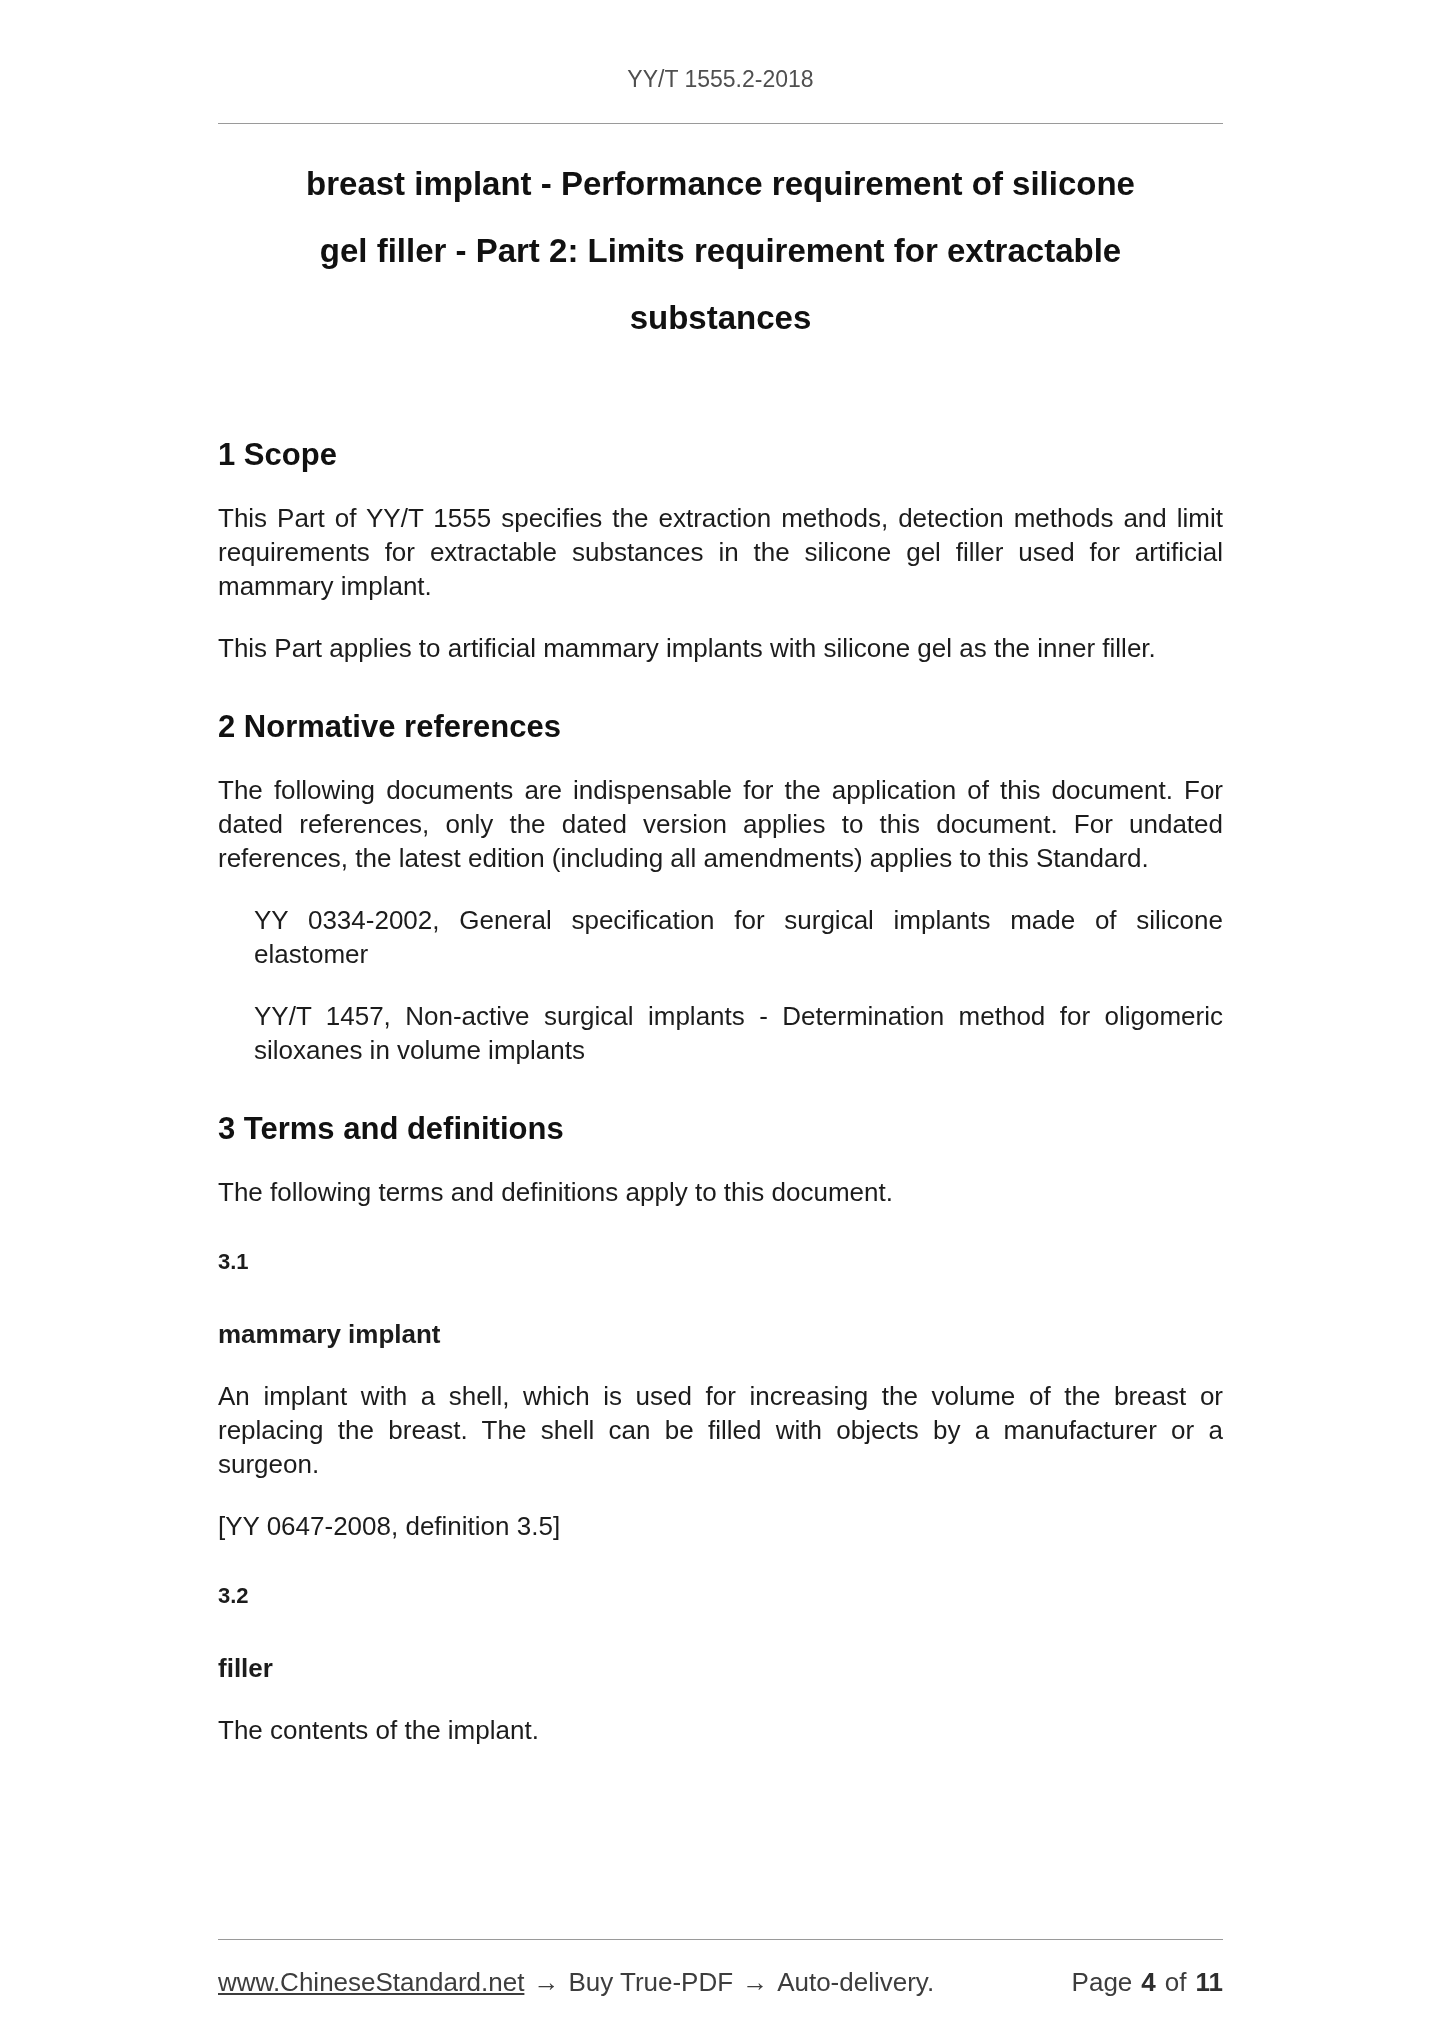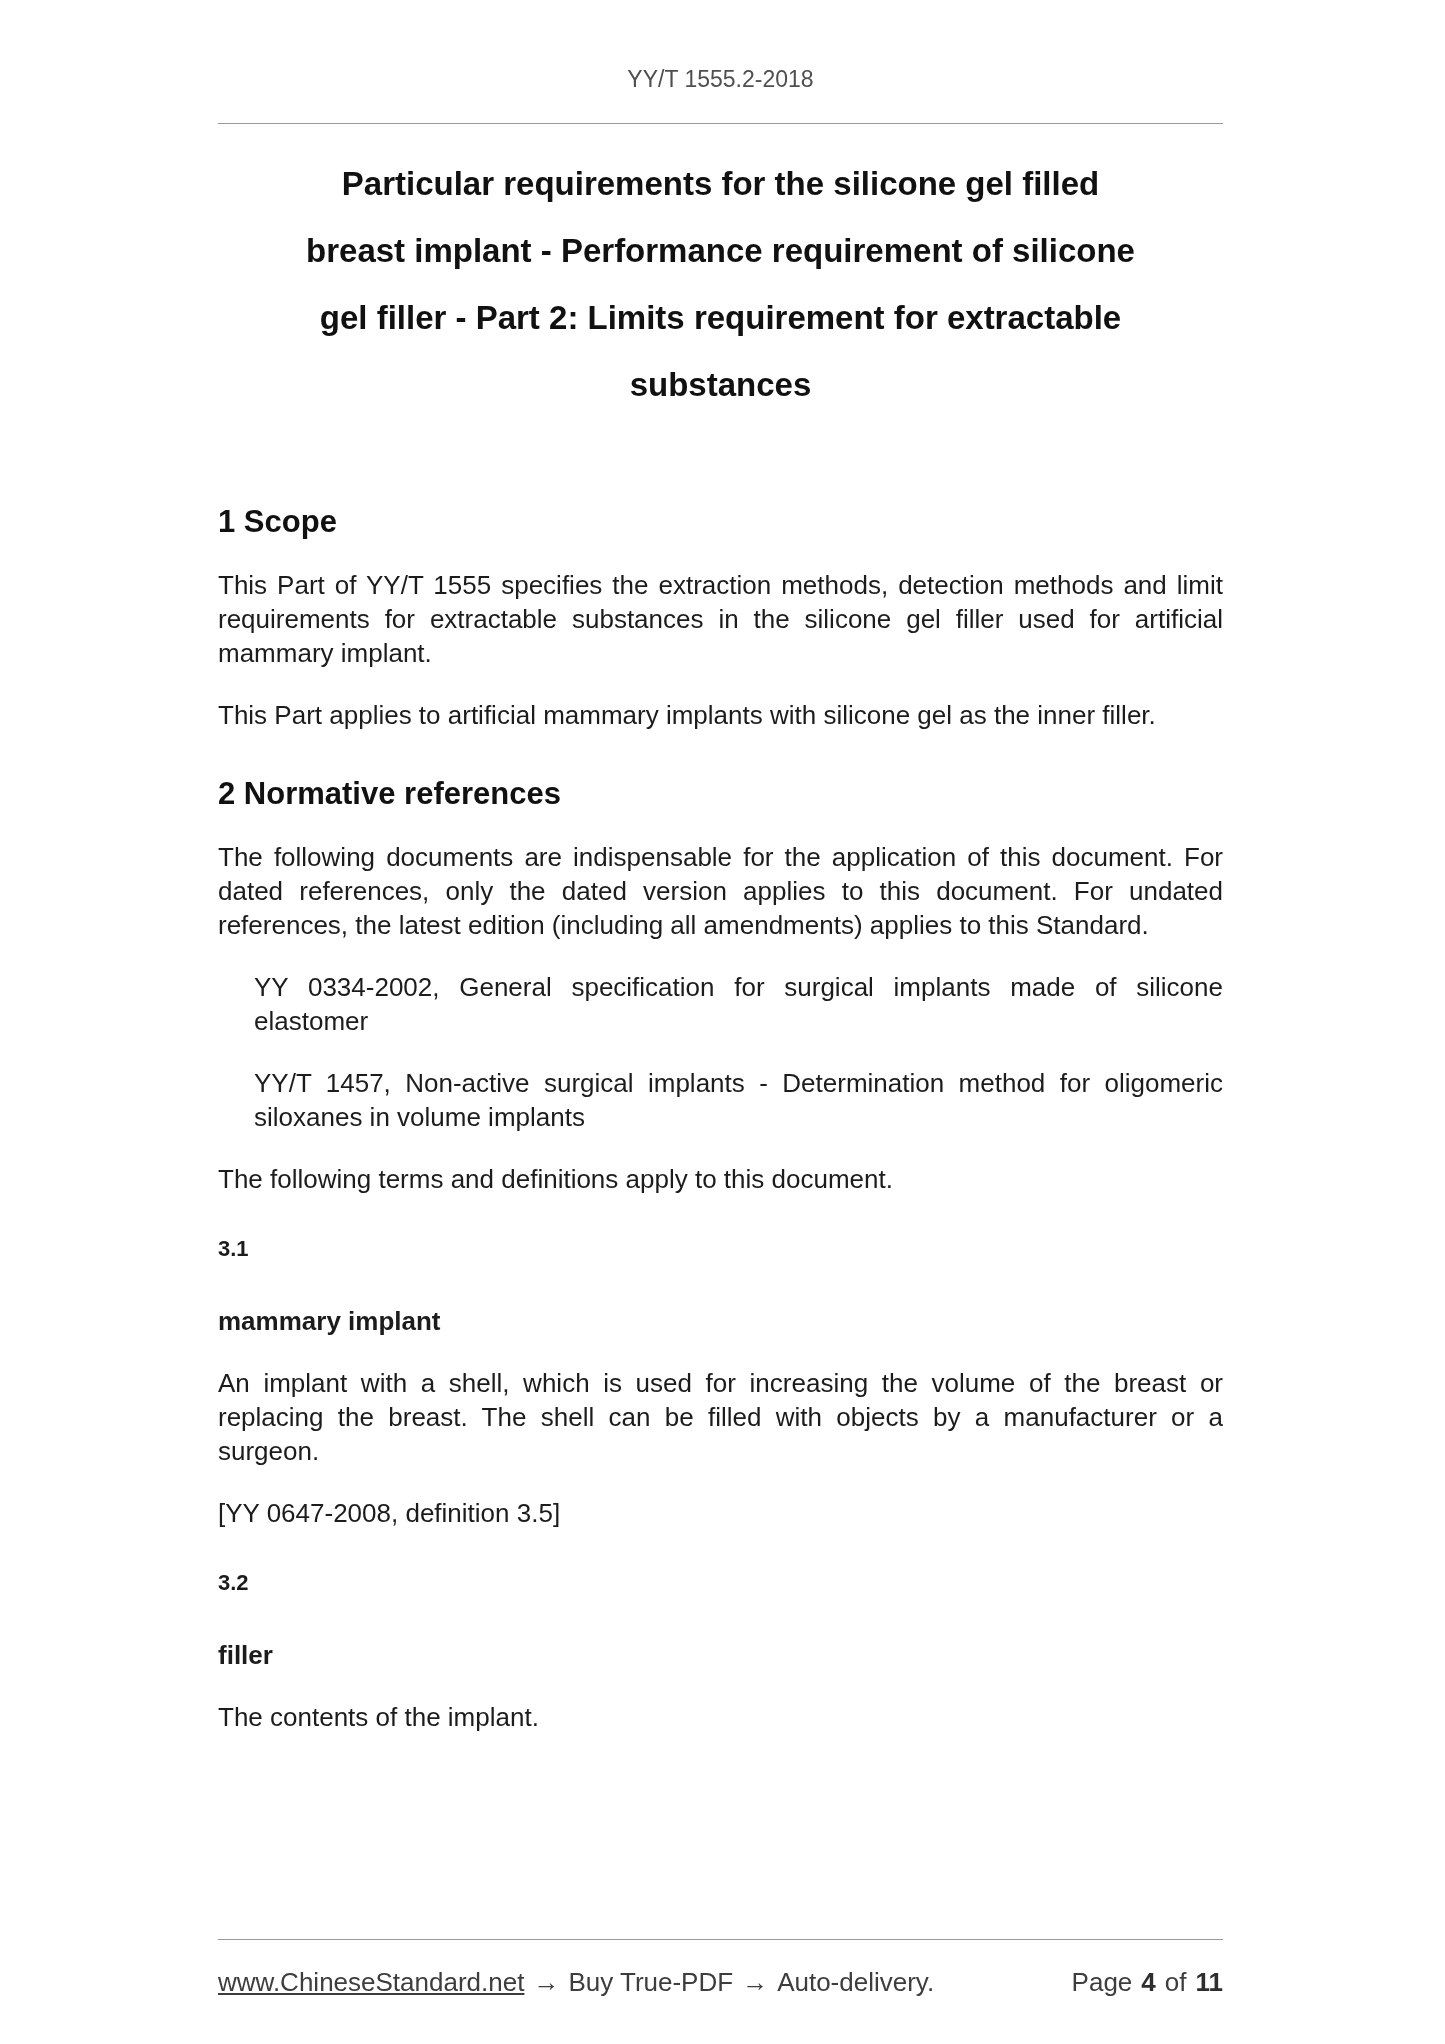--- a/index.html
+++ b/index.html
@@ -94,35 +94,35 @@
 <body>
 
 <div class="page">
 
   <div>
     <div class="doc-number">YY/T 1555.2-2018</div>
     <div class="header-rule"></div>
   </div>
 
   <h1 class="title">
-    <span class="title-line">Particular requirements for the silicone gel filled</span>
     <span class="title-line">breast implant - Performance requirement of silicone</span>
     <span class="title-line">gel filler - Part 2: Limits requirement for extractable</span>
     <span class="title-line">substances</span>
   </h1>
 
   <h2 class="section-heading">1 Scope</h2>
   <p class="body-par">This Part of YY/T 1555 specifies the extraction methods, detection methods and limit requirements for extractable substances in the silicone gel filler used for artificial mammary implant.</p>
   <p class="body-par">This Part applies to artificial mammary implants with silicone gel as the inner filler.</p>
 
   <h2 class="section-heading">2 Normative references</h2>
   <p class="body-par">The following documents are indispensable for the application of this document. For dated references, only the dated version applies to this document. For undated references, the latest edition (including all amendments) applies to this Standard.</p>
   <p class="body-par ref-par">YY 0334-2002, General specification for surgical implants made of silicone elastomer</p>
   <p class="body-par ref-par">YY/T 1457, Non-active surgical implants - Determination method for oligomeric siloxanes in volume implants</p>
 
+  <h2 class="section-heading">3 Terms and definitions</h2>
   <p class="body-par">The following terms and definitions apply to this document.</p>
 
   <div class="term-number">3.1</div>
   <div class="term-name">mammary implant</div>
   <p class="body-par">An implant with a shell, which is used for increasing the volume of the breast or replacing the breast. The shell can be filled with objects by a manufacturer or a surgeon.</p>
   <p class="body-par single-line">[YY 0647-2008, definition 3.5]</p>
 
   <div class="term-number">3.2</div>
   <div class="term-name">filler</div>
   <p class="body-par single-line">The contents of the implant.</p>

